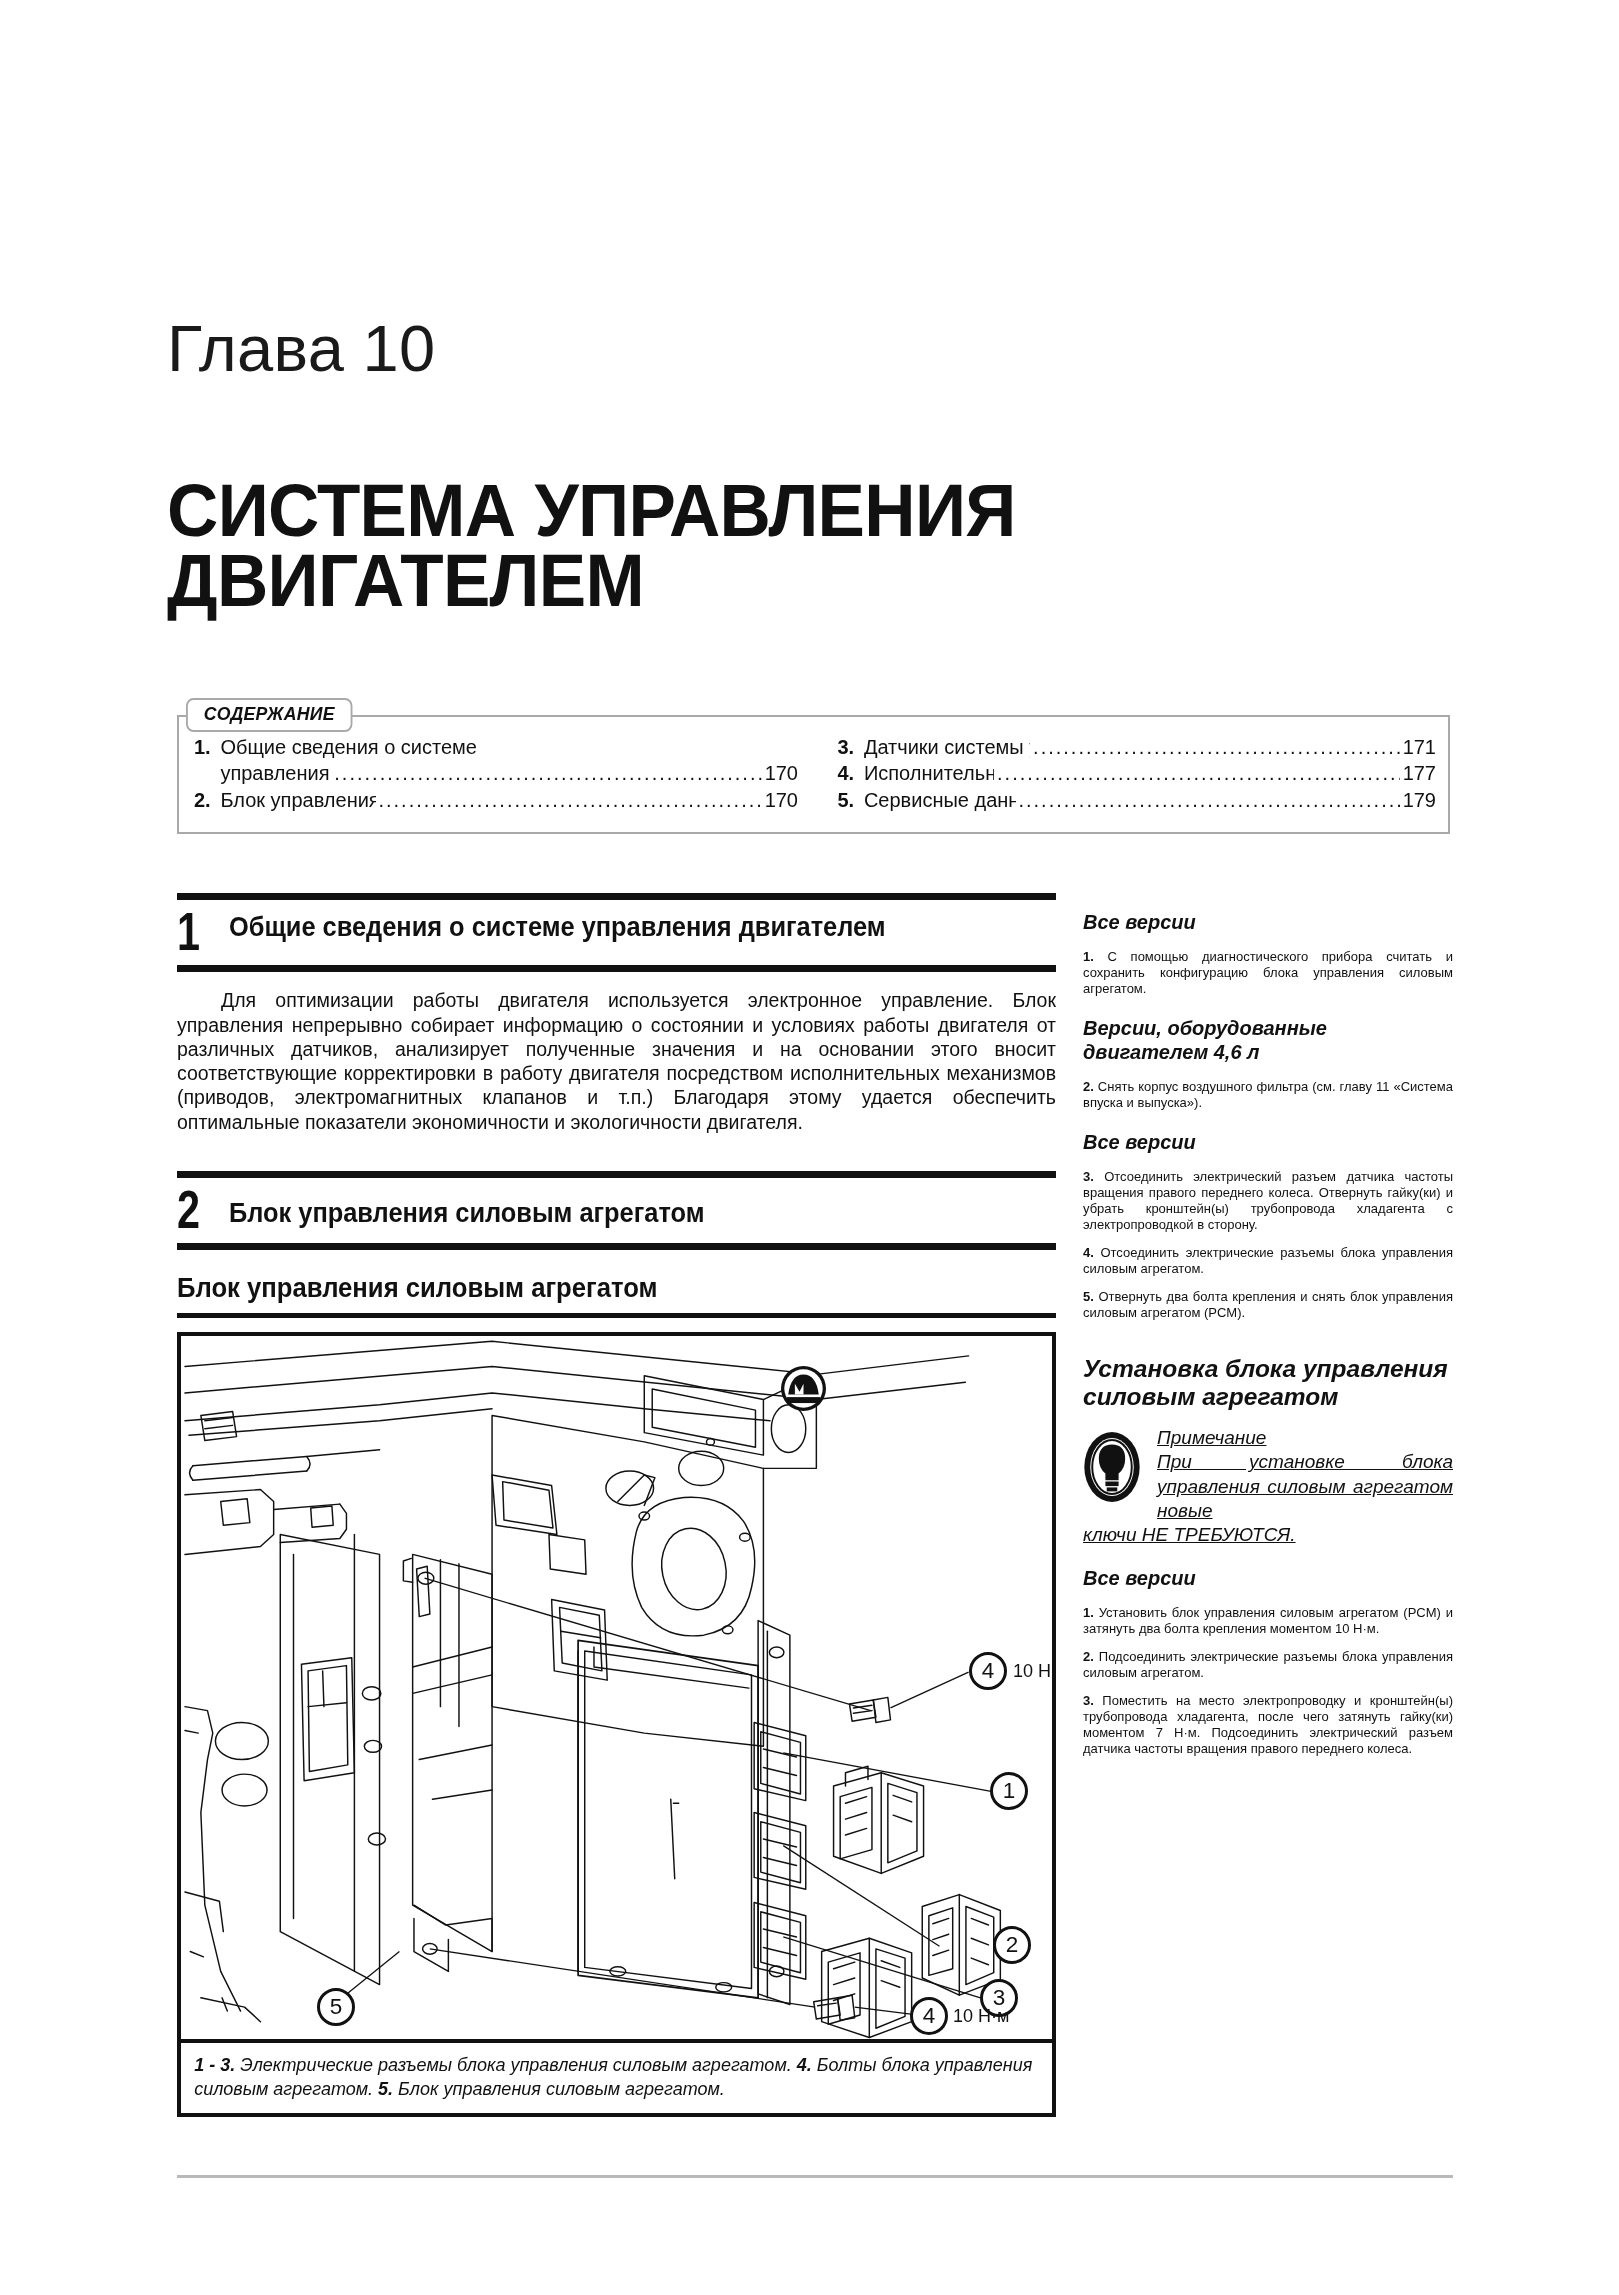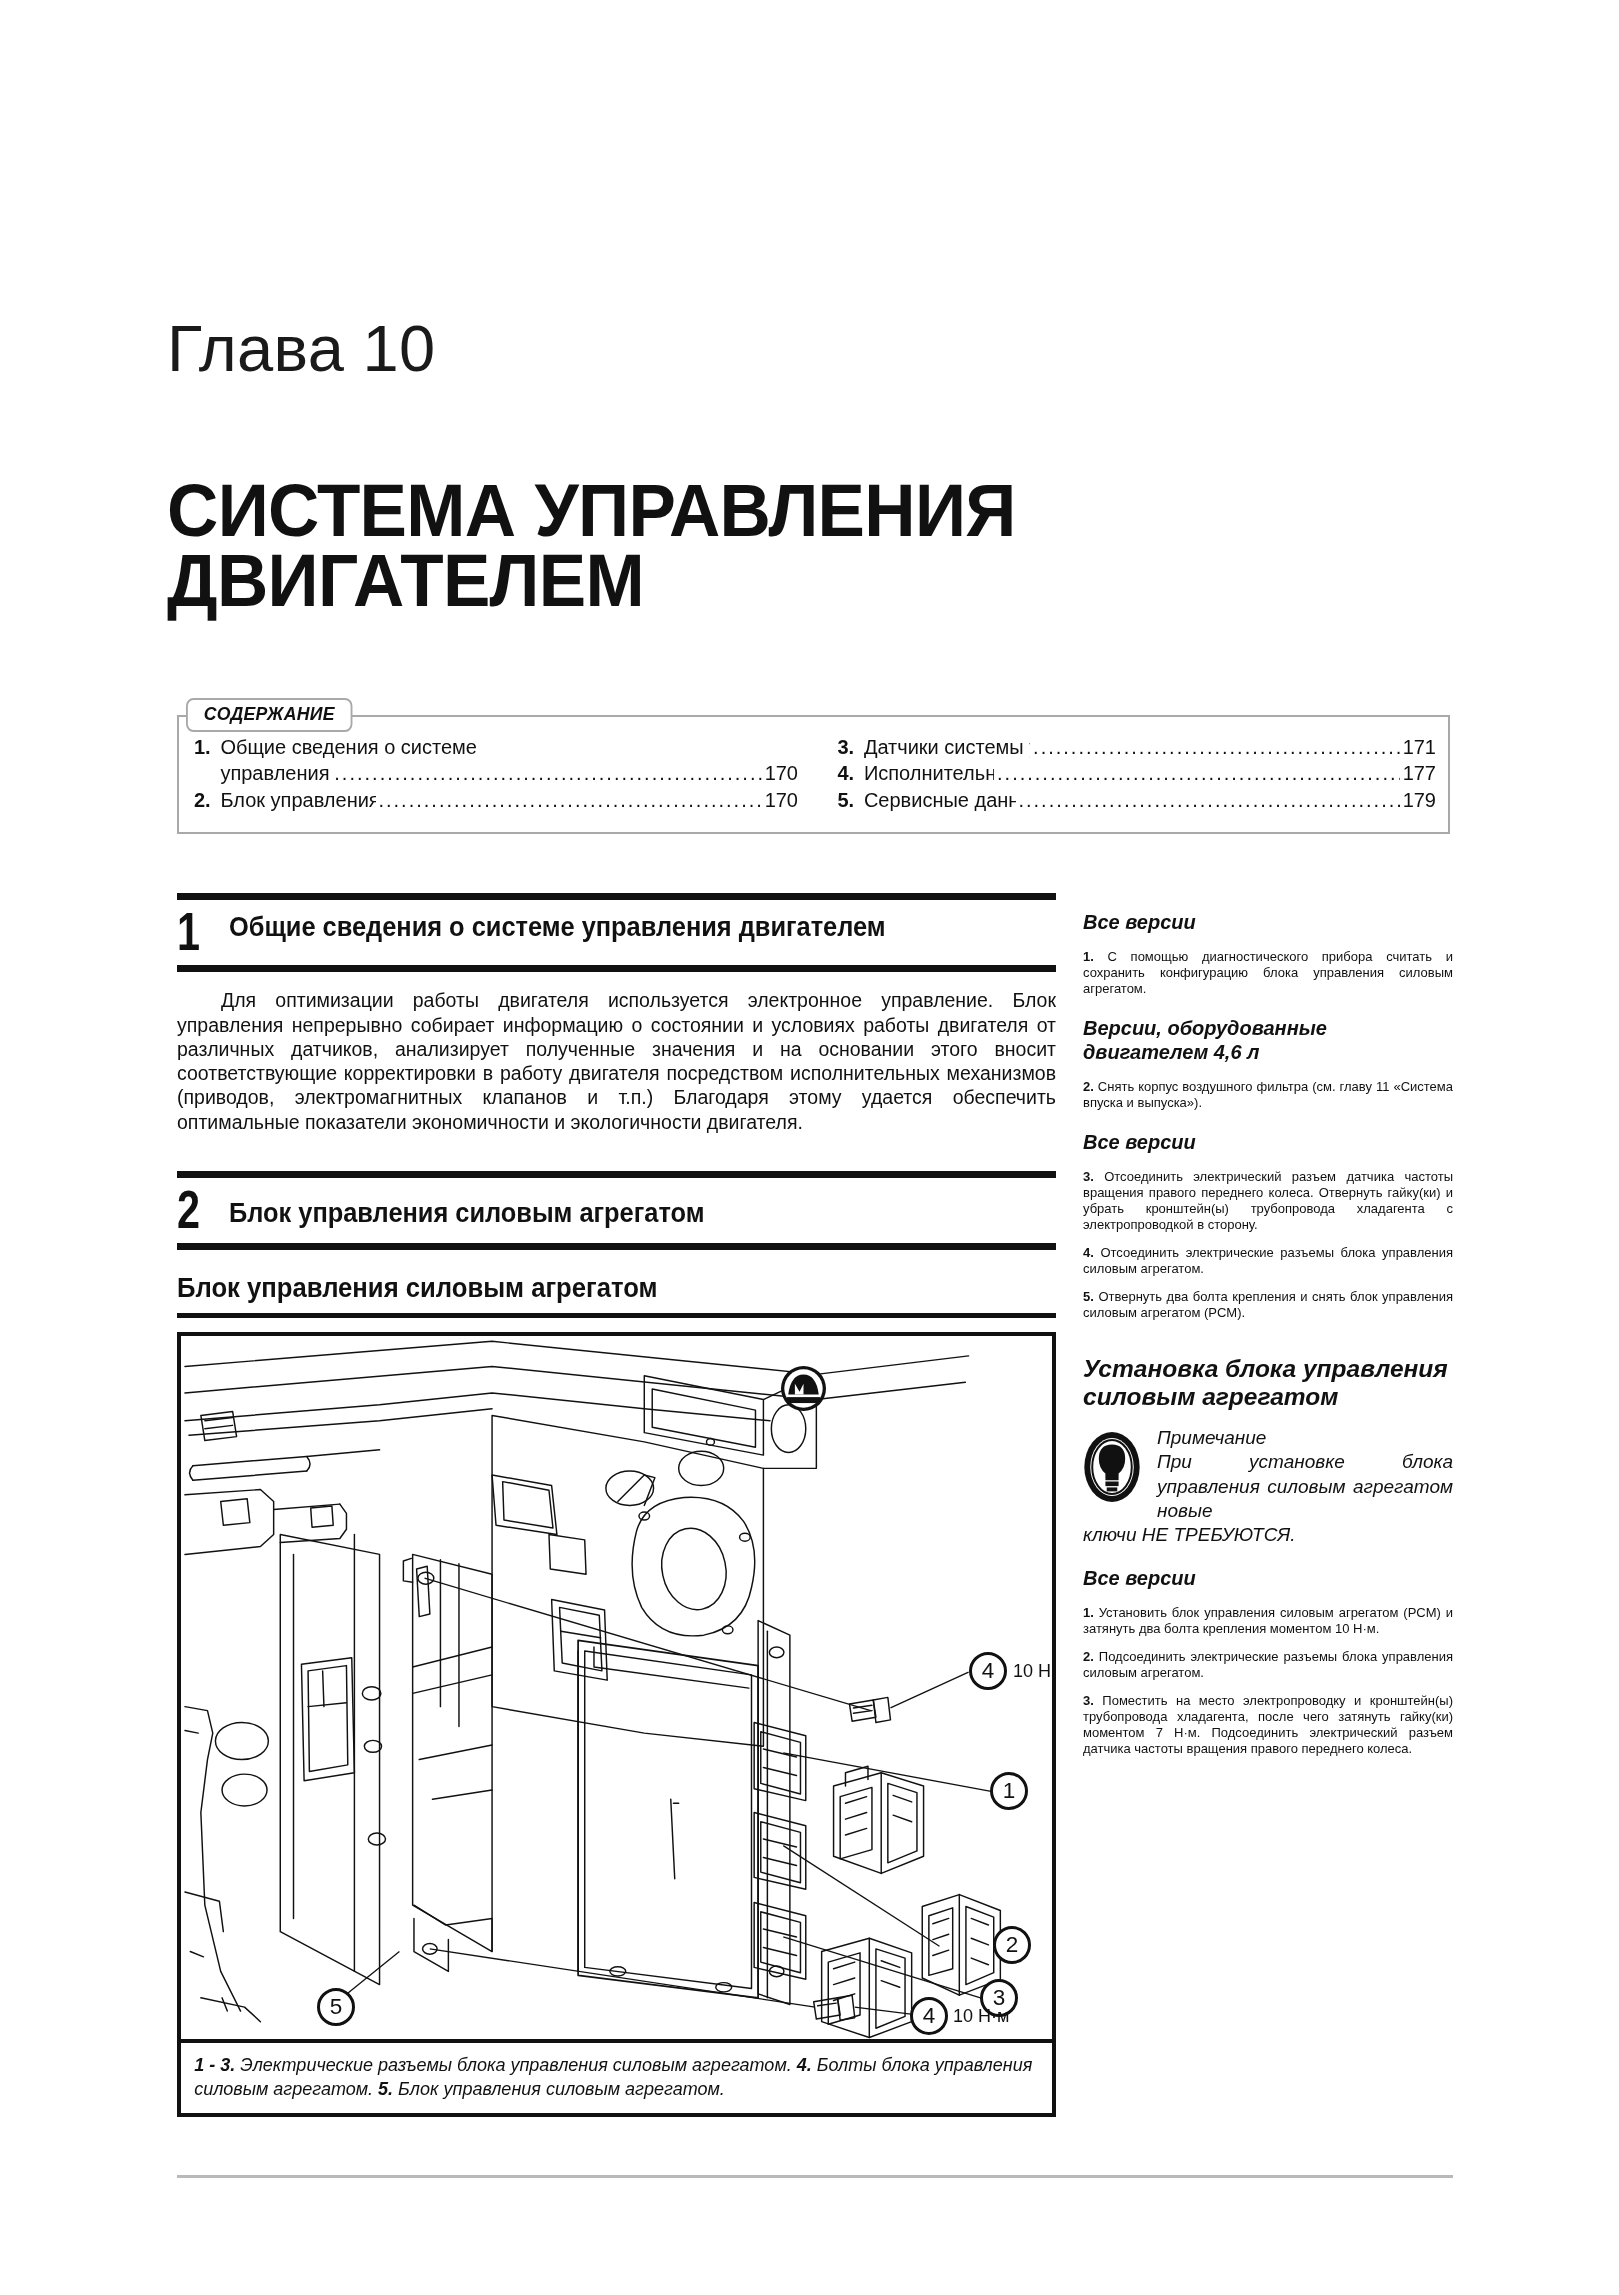--- a/index.html
+++ b/index.html
@@ -163,20 +163,21 @@
 
   .note{
     position:relative;margin:16px 0 0 0;min-height:87px;
   }
   .note-icon{
     position:absolute;left:0;top:4px;width:58px;height:74px;
   }
   .note-txt{
     font-size:19px;line-height:1.27;font-style:italic;color:#111;
     text-align:justify;
+    text-decoration:underline;
   }
   .note-lead{
     padding-left:74px;
   }
   .note-lead p{margin:0;}
   .note-rest{margin:0;}
 
   
   .footer-rule{
     position:absolute;left:177px;top:2175px;width:1276px;height:2.6px;background:#b9b9b9;

